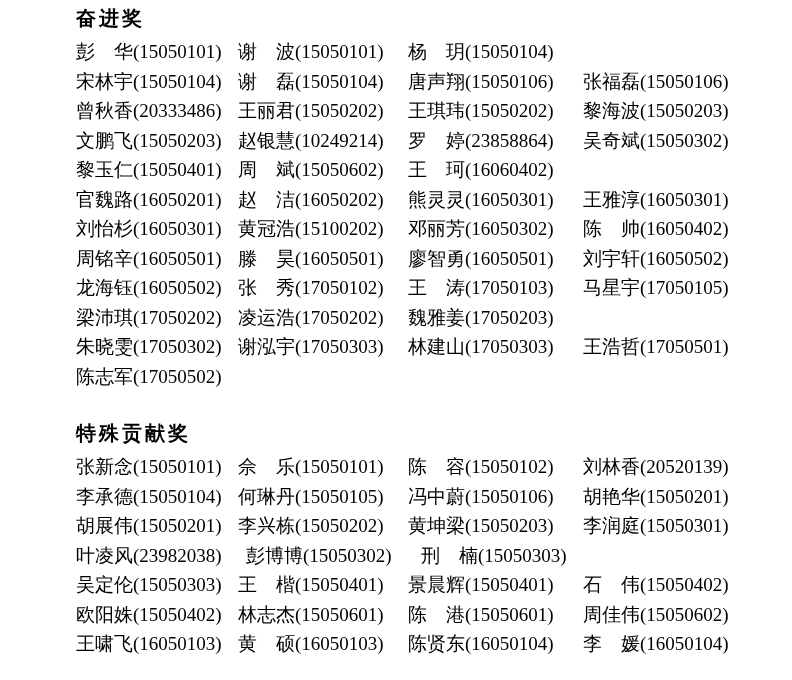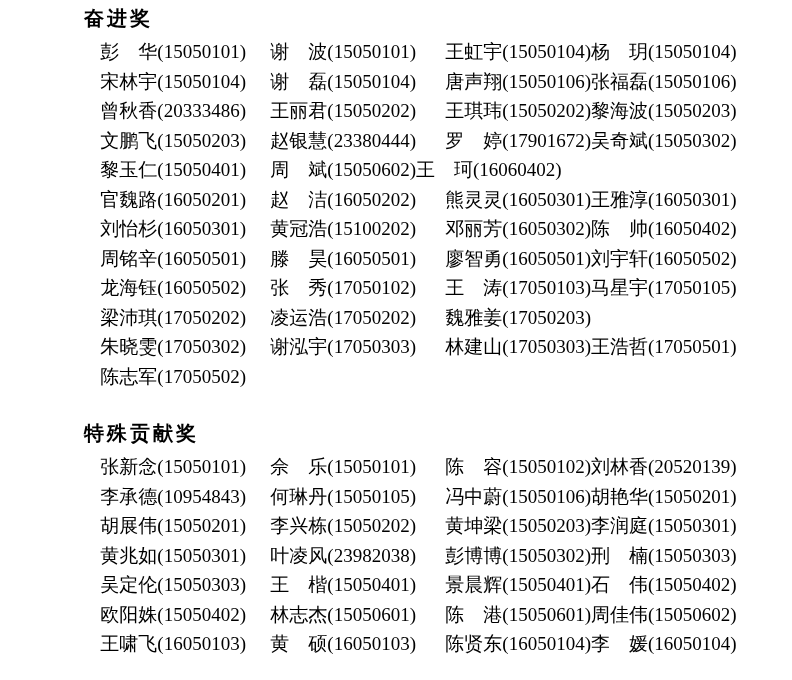--- a/index.html
+++ b/index.html
@@ -12,73 +12,71 @@
     height: 680px;
     overflow: hidden;
     color: #000000;
     font-family: "Liberation Serif", "DejaVu Serif", serif;
   }
   .page {
     padding: 6px 0 0 68px;
     width: 724px;
   }
   .award-section {
-    margin: 0 0 30px 16px;
+    margin: 0 0 30px 8px;
   }
   .award-title {
     font-size: 20px;
     font-weight: bold;
     line-height: 25px;
     letter-spacing: 3px;
     margin: 0 0 6px 0;
   }
   .award-row {
     display: flex;
     line-height: 29.5px;
     font-size: 19px;
     white-space: nowrap;
-    text-align: right;
   }
   .award-entry {
     display: inline-block;
     flex: 0 0 auto;
   }
   .award-entry.col-0 { width: 162px; }
   .award-entry.col-1 { width: 170px; }
   .award-entry.col-2 { width: 175px; }
   .award-entry.col-3 { width: auto; }
 </style>
 </head>
 <body>
 
 <div class="page" id="sections-root">
     <section class="award-section">
       <h2 class="award-title">奋进奖</h2>
       <div class="award-row">
         <span class="award-entry col-0">彭　华(15050101)</span>
         <span class="award-entry col-1">谢　波(15050101)</span>
-        <span class="award-entry col-2">王虹宇(15050104)</span>
         <span class="award-entry col-3">杨　玥(15050104)</span>
       </div>
       <div class="award-row">
         <span class="award-entry col-0">宋林宇(15050104)</span>
         <span class="award-entry col-1">谢　磊(15050104)</span>
         <span class="award-entry col-2">唐声翔(15050106)</span>
         <span class="award-entry col-3">张福磊(15050106)</span>
       </div>
       <div class="award-row">
         <span class="award-entry col-0">曾秋香(20333486)</span>
         <span class="award-entry col-1">王丽君(15050202)</span>
         <span class="award-entry col-2">王琪玮(15050202)</span>
         <span class="award-entry col-3">黎海波(15050203)</span>
       </div>
       <div class="award-row">
         <span class="award-entry col-0">文鹏飞(15050203)</span>
-        <span class="award-entry col-1">赵银慧(23380444)</span>
-        <span class="award-entry col-2">罗　婷(17901672)</span>
+        <span class="award-entry col-1">赵银慧(10249214)</span>
+        <span class="award-entry col-2">罗　婷(23858864)</span>
         <span class="award-entry col-3">吴奇斌(15050302)</span>
       </div>
       <div class="award-row">
         <span class="award-entry col-0">黎玉仁(15050401)</span>
         <span class="award-entry col-1">周　斌(15050602)</span>
         <span class="award-entry col-3">王　珂(16060402)</span>
       </div>
       <div class="award-row">
         <span class="award-entry col-0">官魏路(16050201)</span>
         <span class="award-entry col-1">赵　洁(16050202)</span>
@@ -120,33 +118,32 @@
     </section>
     <section class="award-section">
       <h2 class="award-title">特殊贡献奖</h2>
       <div class="award-row">
         <span class="award-entry col-0">张新念(15050101)</span>
         <span class="award-entry col-1">佘　乐(15050101)</span>
         <span class="award-entry col-2">陈　容(15050102)</span>
         <span class="award-entry col-3">刘林香(20520139)</span>
       </div>
       <div class="award-row">
-        <span class="award-entry col-0">李承德(10954843)</span>
+        <span class="award-entry col-0">李承德(15050104)</span>
         <span class="award-entry col-1">何琳丹(15050105)</span>
         <span class="award-entry col-2">冯中蔚(15050106)</span>
         <span class="award-entry col-3">胡艳华(15050201)</span>
       </div>
       <div class="award-row">
         <span class="award-entry col-0">胡展伟(15050201)</span>
         <span class="award-entry col-1">李兴栋(15050202)</span>
         <span class="award-entry col-2">黄坤梁(15050203)</span>
         <span class="award-entry col-3">李润庭(15050301)</span>
       </div>
       <div class="award-row">
-        <span class="award-entry col-0">黄兆如(15050301)</span>
         <span class="award-entry col-1">叶凌风(23982038)</span>
         <span class="award-entry col-2">彭博博(15050302)</span>
         <span class="award-entry col-3">刑　楠(15050303)</span>
       </div>
       <div class="award-row">
         <span class="award-entry col-0">吴定伦(15050303)</span>
         <span class="award-entry col-1">王　楷(15050401)</span>
         <span class="award-entry col-2">景晨辉(15050401)</span>
         <span class="award-entry col-3">石　伟(15050402)</span>
       </div>

